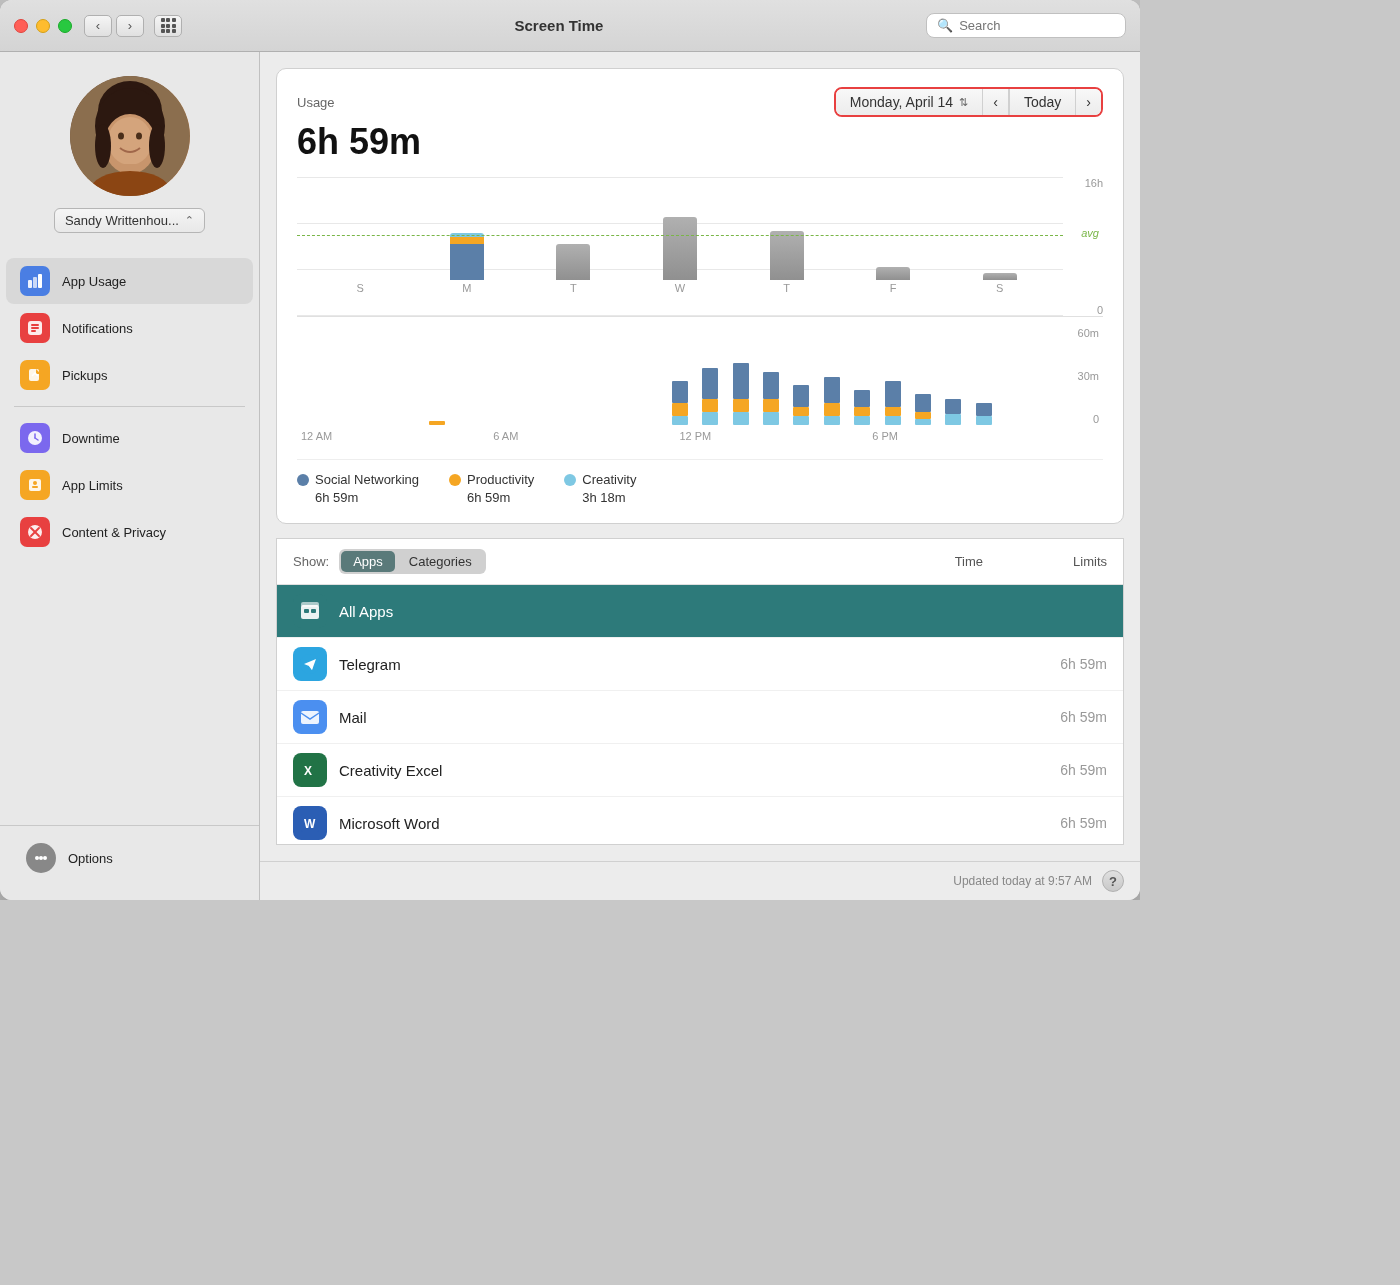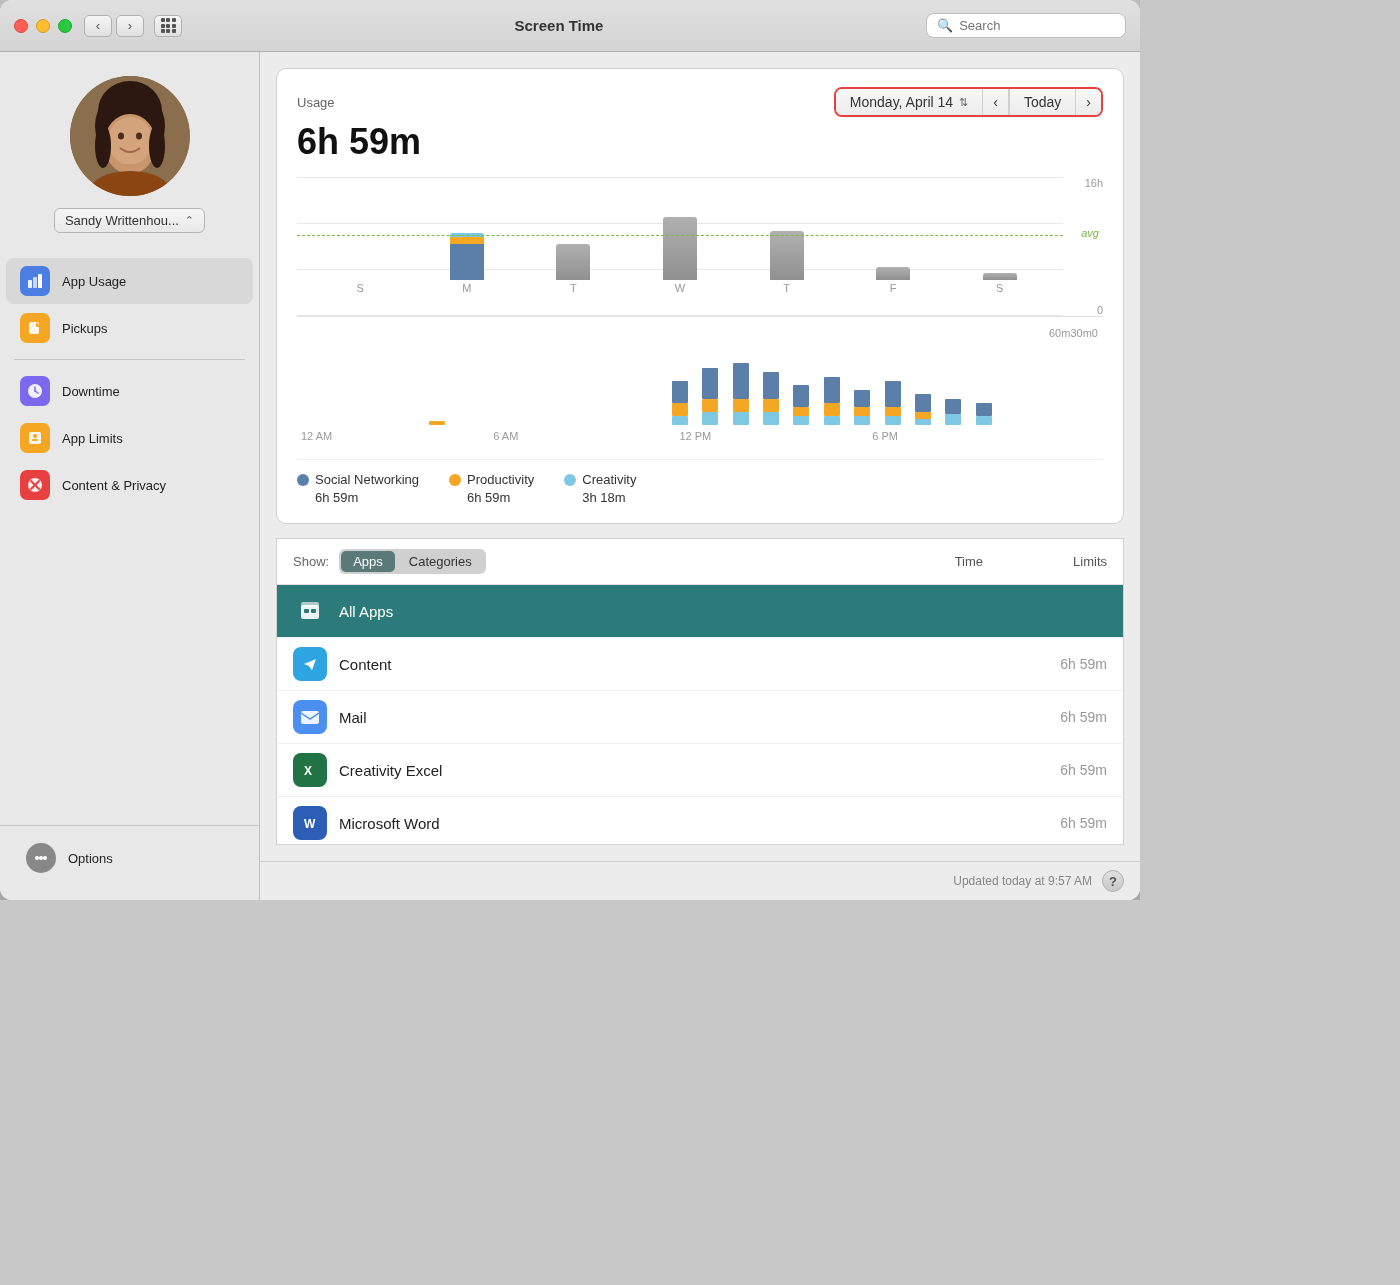--- a/index.html
+++ b/index.html
@@ -415,24 +415,24 @@
       display: flex;
       align-items: center;
       justify-content: space-between;
       padding: 0 4px;
       font-size: 11px;
       color: #999;
     }
 
     .chart-y-labels-hourly {
       position: absolute;
-      right: 16px; top: 0; bottom: 22px;
+      right: 4px; top: 0; bottom: 22px;
       width: 38px;
       display: flex;
-      flex-direction: row;
+      flex-direction: column;
       justify-content: space-between;
       font-size: 11px;
       color: #999;
       text-align: right;
     }
 
     
     .legend {
       display: flex;
       gap: 30px;
@@ -656,20 +656,31 @@
           <div class="sidebar-icon" style="background: #4a7ee3;">
             <svg width="18" height="18" viewBox="0 0 18 18" fill="none">
               <rect x="2" y="8" width="4" height="8" rx="1" fill="white" opacity="0.9"></rect>
               <rect x="7" y="5" width="4" height="11" rx="1" fill="white" opacity="0.7"></rect>
               <rect x="12" y="2" width="4" height="14" rx="1" fill="white"></rect>
             </svg>
           </div>
           <span class="sidebar-label">App Usage</span>
         </div>
         <div class="sidebar-item">
+          <div class="sidebar-icon" style="background: #e84040;">
+            <svg width="18" height="18" viewBox="0 0 18 18" fill="none">
+              <rect x="2" y="2" width="14" height="14" rx="3" fill="white" opacity="0.9"></rect>
+              <rect x="5" y="5" width="8" height="2" rx="1" fill="#e84040"></rect>
+              <rect x="5" y="8" width="8" height="2" rx="1" fill="#e84040"></rect>
+              <rect x="5" y="11" width="5" height="2" rx="1" fill="#e84040"></rect>
+            </svg>
+          </div>
+          <span class="sidebar-label">Notifications</span>
+        </div>
+        <div class="sidebar-item">
           <div class="sidebar-icon" style="background: #f5a623;">
             <svg width="18" height="18" viewBox="0 0 18 18" fill="none">
               <rect x="3" y="3" width="10" height="12" rx="2" fill="white" opacity="0.9"></rect>
               <path d="M10 3 L15 8 L10 8 Z" fill="#f5a623"></path>
               <path d="M6 10 L9 7 L12 10" stroke="white" stroke-width="1.5" fill="none"></path>
             </svg>
           </div>
           <span class="sidebar-label">Pickups</span>
         </div>
 
@@ -928,21 +939,21 @@
           </div>
 
           <div class="app-row">
             <div class="app-icon" style="background: #2ca5e0;">
               <svg width="22" height="22" viewBox="0 0 22 22" fill="none">
                 <circle cx="11" cy="11" r="10" fill="#2ca5e0"></circle>
                 <path d="M5 11 L17 6 L13 17 L10 13 L5 11Z" fill="white"></path>
                 <path d="M10 13 L13 17 L14 12" fill="white" opacity="0.7"></path>
               </svg>
             </div>
-            <span class="app-name">Content</span>
+            <span class="app-name">Telegram</span>
             <span class="app-time">6h 59m</span>
           </div>
 
           <div class="app-row">
             <div class="app-icon" style="background: #4b8ff0;">
               <svg width="22" height="22" viewBox="0 0 22 22" fill="none">
                 <rect x="2" y="5" width="18" height="13" rx="2" fill="white" opacity="0.9"></rect>
                 <path d="M2 7 L11 13 L20 7" stroke="#4b8ff0" stroke-width="1.5" fill="none"></path>
               </svg>
             </div>

